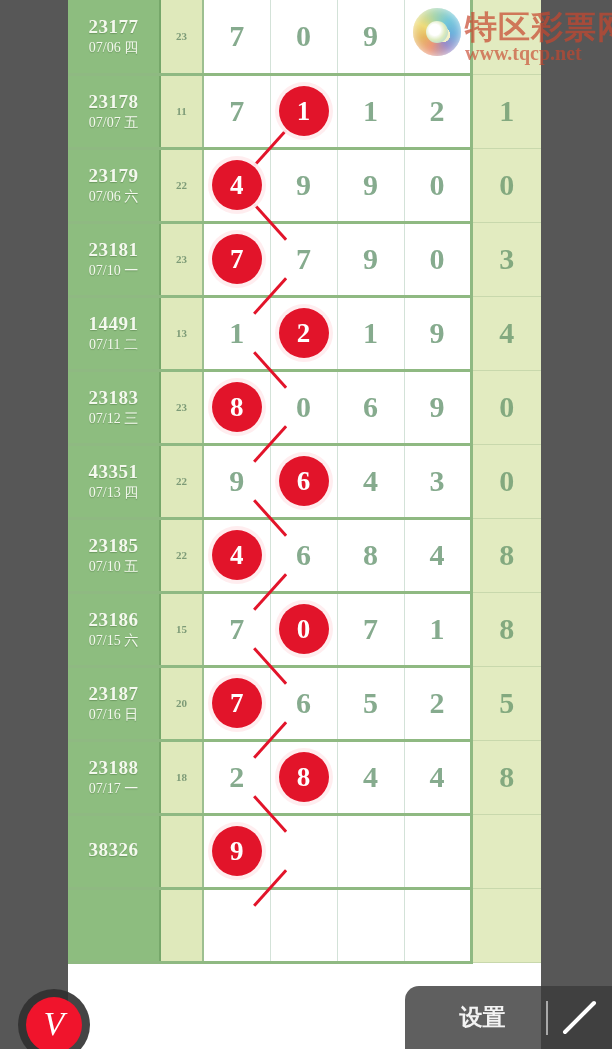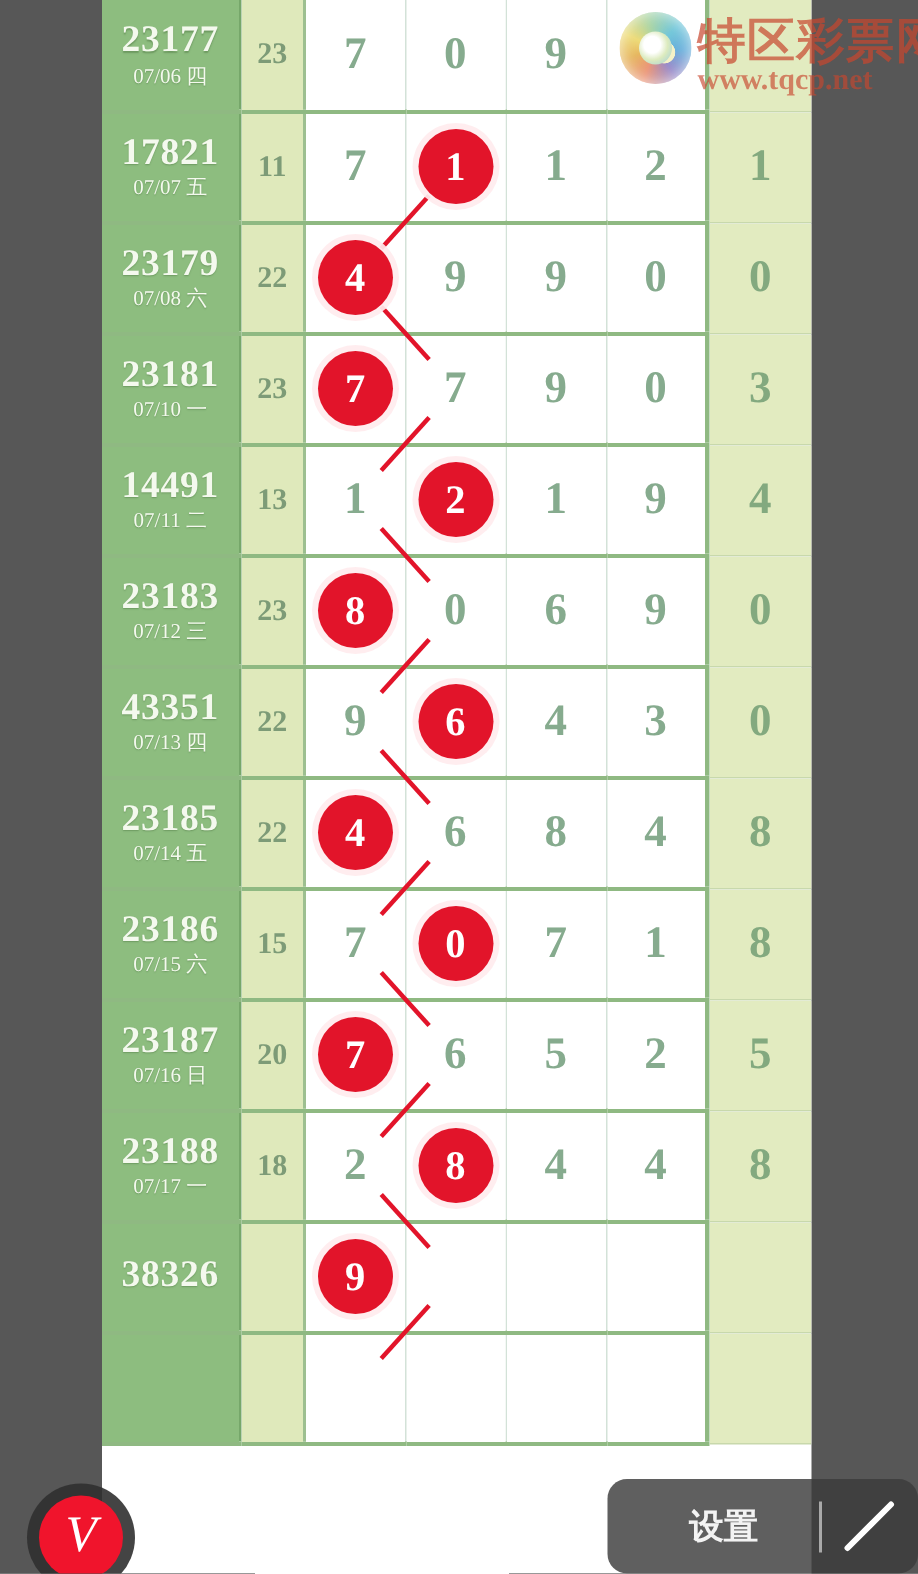--- a/index.html
+++ b/index.html
@@ -53,38 +53,38 @@
   
   td.period {
     background: #8dbd7f;
     color: #f4f9ee;
     border-bottom: 2px solid #7fae72;
     border-right: 2px solid #76a76a;
     line-height: 1.18;
   }
   td.period .pno {
     display: block;
-    font-size: 25px;
+    font-size: 19px;
     font-weight: bold;
     letter-spacing: .5px;
     text-shadow: 0 1px 1px rgba(70,110,60,.45);
   }
   td.period .pdate {
     display: block;
     font-size: 14px;
     font-weight: normal;
     margin-top: 2px;
     text-shadow: 0 1px 1px rgba(70,110,60,.45);
   }
 
   
   td.sum {
     background: #dfe9bb;
     color: #7d9b77;
-    font-size: 20px;
+    font-size: 11px;
     font-weight: bold;
     border-bottom: 1px solid #c3d3a4;
     border-right: 2px solid #9dbf90;
   }
 
   
   td.digit {
     background: #ffffff;
     color: #86ab8e;
     font-size: 30px;
@@ -191,21 +191,20 @@
     position: absolute;
     right: 0;
     bottom: 0;
     width: 207px;
     height: 63px;
     background: rgba(60,60,60,.82);
     border-top-left-radius: 14px;
     display: flex;
     align-items: center;
     z-index: 20;
-    border-radius: 13px;
   }
   #bottom-bar .settings-label {
     flex: 1;
     text-align: center;
     color: #ffffff;
     font-size: 23px;
     font-weight: bold;
     opacity: .93;
     font-family: "DejaVu Sans", "Liberation Sans", sans-serif;
     padding-left: 14px;
@@ -279,36 +278,36 @@
             </td>
             <td class="sum">23</td>
             <td class="digit">7</td>
             <td class="digit">0</td>
             <td class="digit">9</td>
             <td class="digit"></td>
             <td class="digit last"></td>
           </tr>
           <tr class="row-sep">
             <td class="period">
-              <span class="pno">17821</span>
+              <span class="pno">23178</span>
               <span class="pdate">07/07 五</span>
             </td>
             <td class="sum">11</td>
             <td class="digit">7</td>
             <td class="digit">
               <div class="ball" id="ball-1">1</div>
             </td>
             <td class="digit">1</td>
             <td class="digit">2</td>
             <td class="digit last">1</td>
           </tr>
           <tr class="row-sep">
             <td class="period">
               <span class="pno">23179</span>
-              <span class="pdate">07/08 六</span>
+              <span class="pdate">07/06 六</span>
             </td>
             <td class="sum">22</td>
             <td class="digit">
               <div class="ball" id="ball-2">4</div>
             </td>
             <td class="digit">9</td>
             <td class="digit">9</td>
             <td class="digit">0</td>
             <td class="digit last">0</td>
           </tr>
@@ -364,21 +363,21 @@
             <td class="digit">
               <div class="ball" id="ball-7">6</div>
             </td>
             <td class="digit">4</td>
             <td class="digit">3</td>
             <td class="digit last">0</td>
           </tr>
           <tr class="row-sep">
             <td class="period">
               <span class="pno">23185</span>
-              <span class="pdate">07/14 五</span>
+              <span class="pdate">07/10 五</span>
             </td>
             <td class="sum">22</td>
             <td class="digit">
               <div class="ball" id="ball-8">4</div>
             </td>
             <td class="digit">6</td>
             <td class="digit">8</td>
             <td class="digit">4</td>
             <td class="digit last">8</td>
           </tr>

